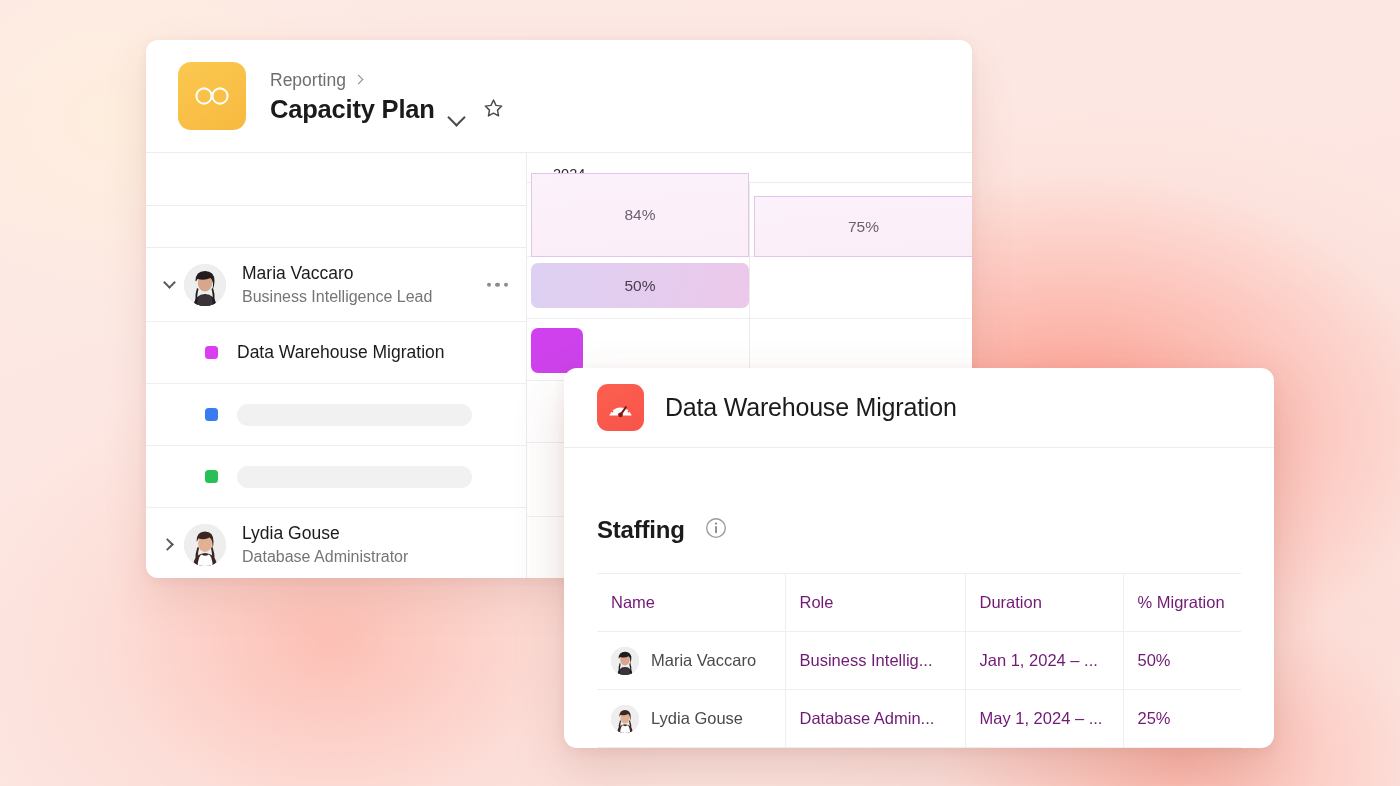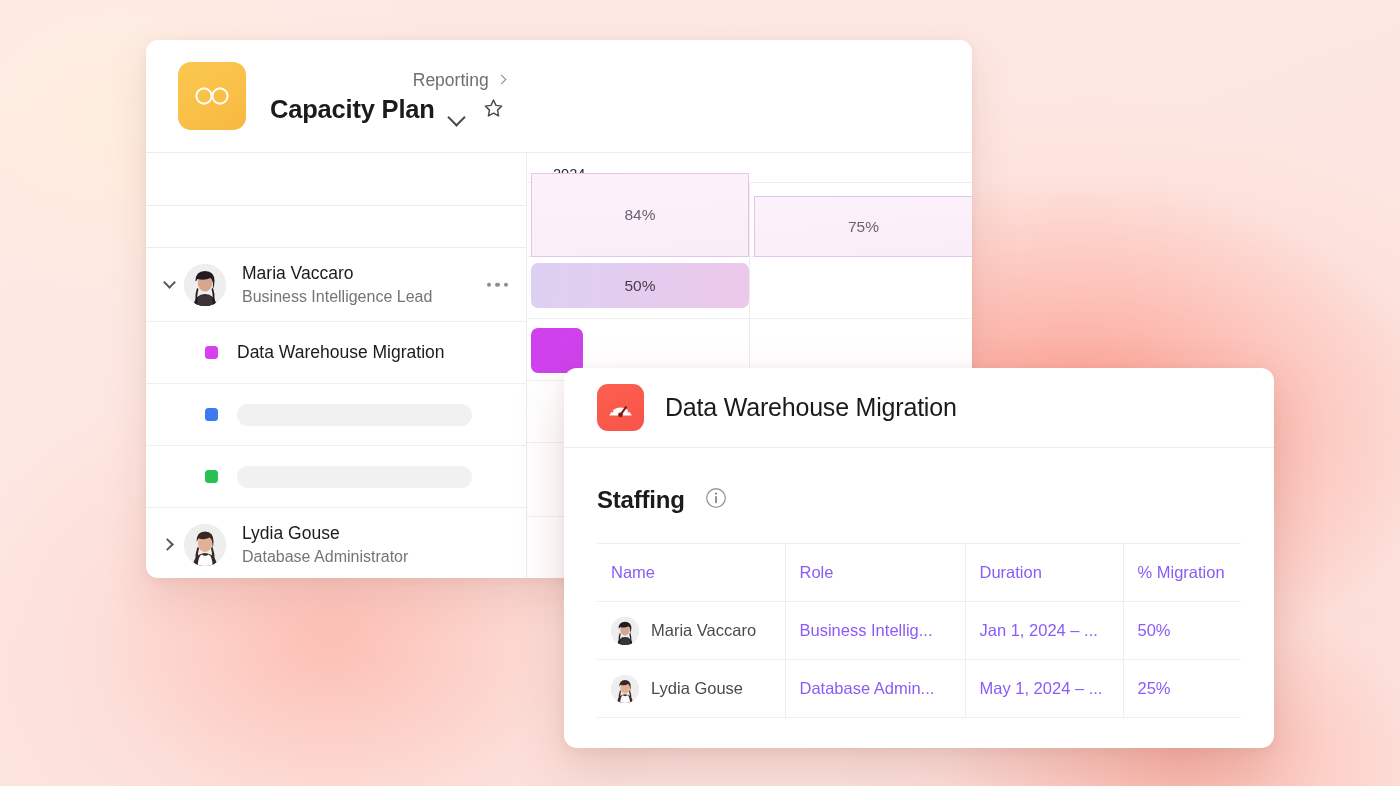--- a/index.html
+++ b/index.html
@@ -63,21 +63,20 @@
 
   .title-col { margin-left: 24px; }
   .breadcrumb {
     display: flex;
     align-items: center;
     gap: 9px;
     color: #6f6f6f;
     font-size: 17.5px;
     line-height: 22px;
     margin-bottom: 4px;
-    justify-content: flex-end;
   }
   .chev-right {
     display: inline-block;
     width: 7px; height: 7px;
     border-right: 1.8px solid #8a8a8a;
     border-top: 1.8px solid #8a8a8a;
     transform: rotate(45deg);
     position: relative;
     top: 0px;
   }
@@ -289,38 +288,39 @@
     color: #1b1b1b;
     letter-spacing: -0.2px;
   }
 
   .modal-body { padding: 38px 33px 0 33px; }
   .section-head {
     display: flex;
     align-items: center;
     gap: 20px;
     margin-bottom: 29px;
+    margin-top: 30px;
   }
   .section-title {
     font-size: 24px;
     font-weight: 700;
     color: #1b1b1b;
     letter-spacing: -0.2px;
   }
 
   table.staff {
     width: 644px;
     border-collapse: collapse;
     table-layout: fixed;
   }
   table.staff th, table.staff td {
     text-align: left;
     font-weight: 400;
     font-size: 16.5px;
-    color: #8b5cf6;
+    color: #701a75;
     border-bottom: 1px solid #eeeeee;
     border-right: 1px solid #eeeeee;
     padding: 0 14px;
     height: 58px;
     white-space: nowrap;
     overflow: hidden;
   }
   table.staff th { border-top: 1px solid #eeeeee; }
   table.staff th:last-child, table.staff td:last-child { border-right: none; }
   table.staff td.cell-name { color: #4a4a4a; }

